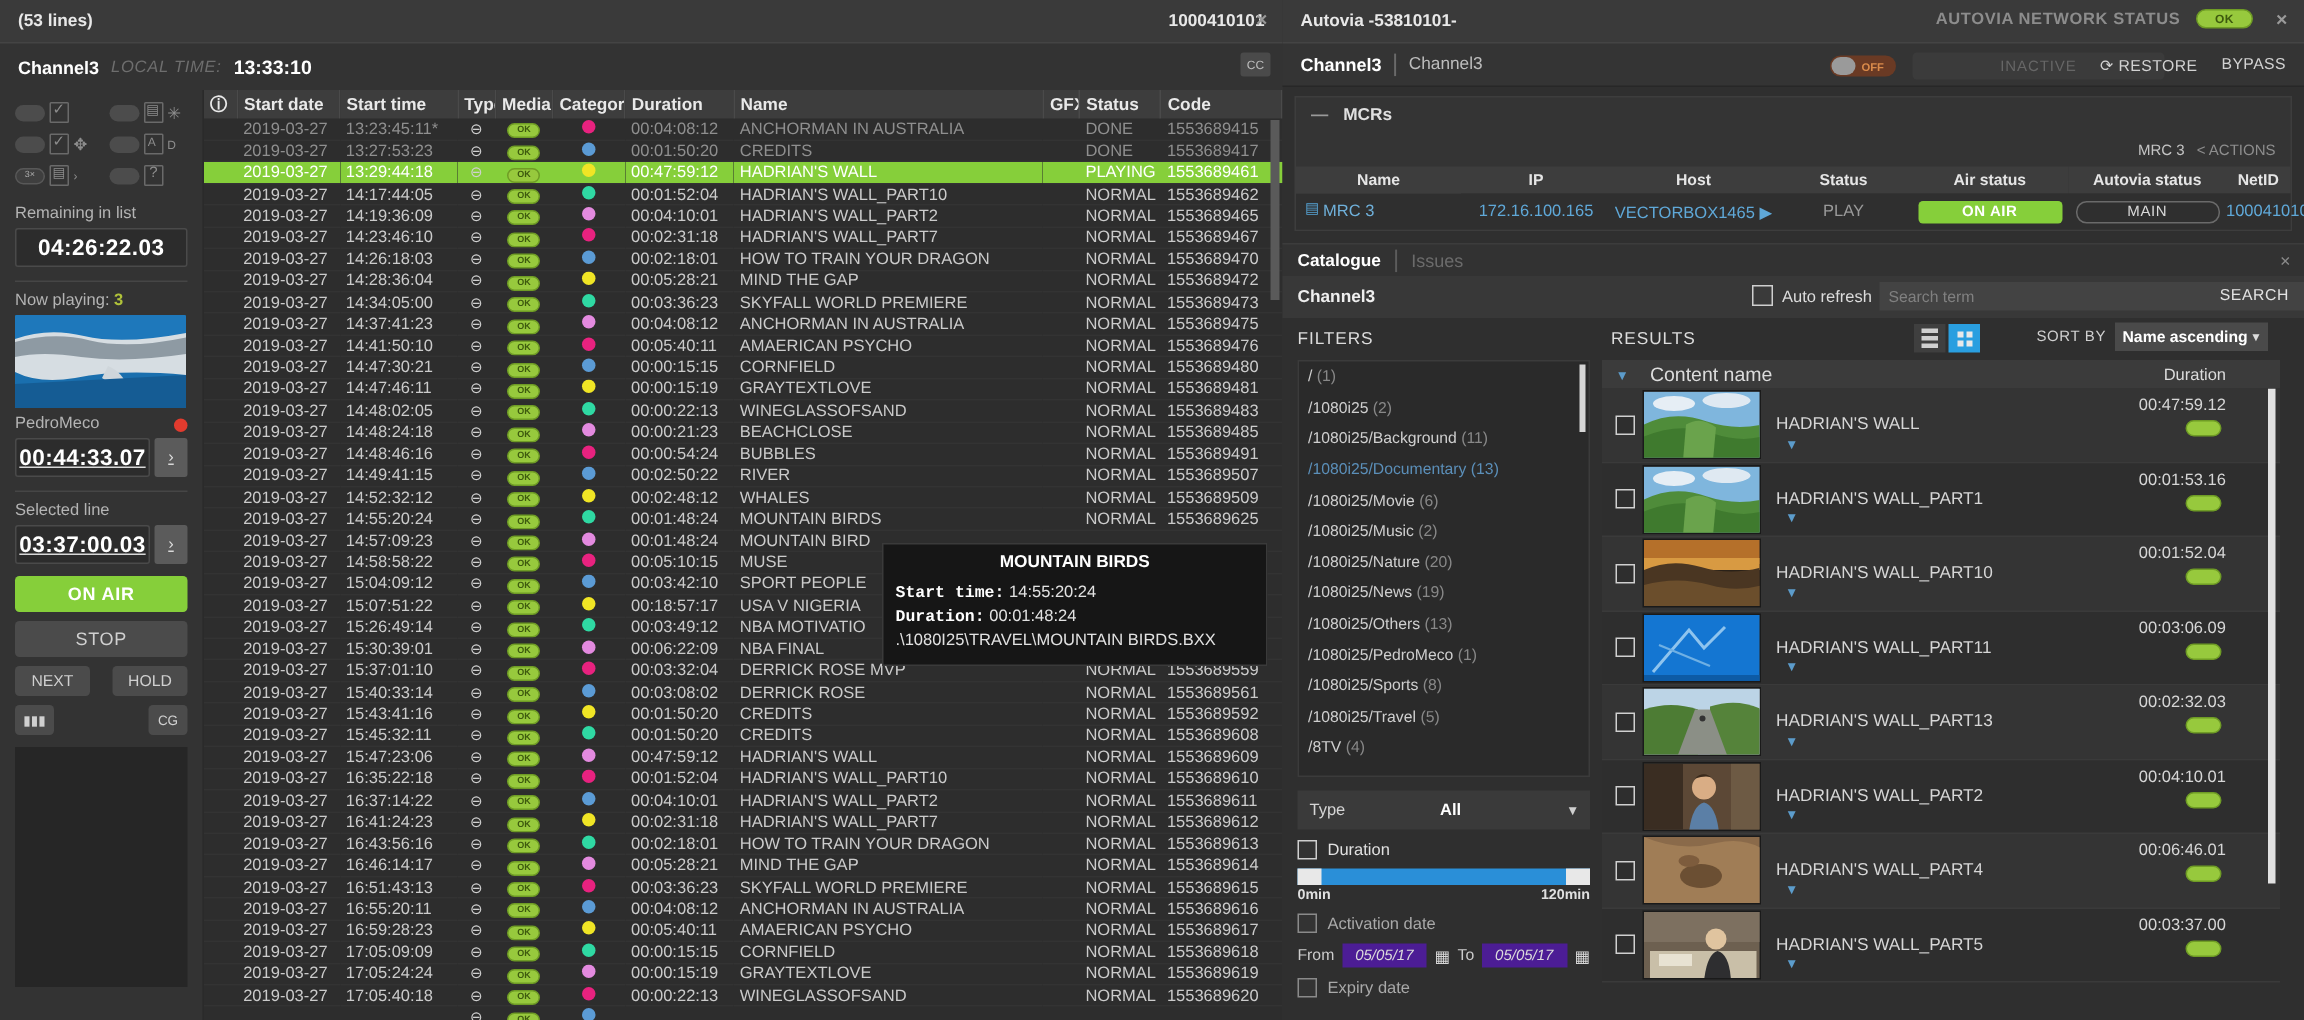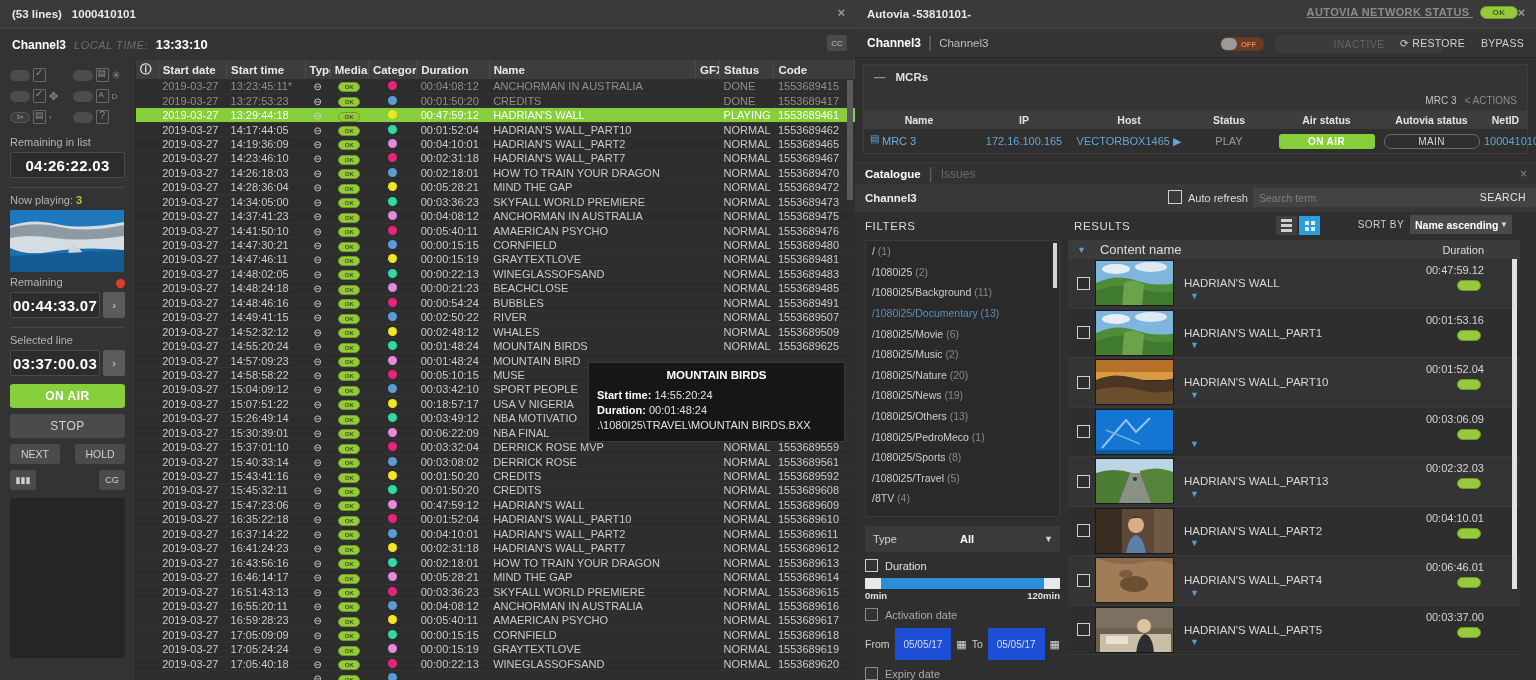--- a/index.html
+++ b/index.html
@@ -12,20 +12,21 @@
   }
   .app { position: relative; width: 1536px; height: 680px; display: flex; }
 
   
   .left { width: 855px; height: 680px; background: #3a3a3a; position: relative; }
 
   .left-titlebar {
     height: 28px; background: #3a3a3a; display: flex; align-items: center;
     padding: 0 12px; font-size: 11.5px; font-weight: bold; color: #e8e8e8;
     position: relative;
+    justify-content: space-between;
   }
   .left-titlebar .lines { margin-right: 10px; }
   .tb-close { position: absolute; right: 10px; top: 5px; color: #9a9a9a; font-size: 13px; cursor: pointer; }
 
   .chan-bar {
     height: 32px; background: #333333; border-top: 1px solid #444;
     display: flex; align-items: center; padding: 0 12px; position: relative;
   }
   .chan-bar .cname { font-size: 12px; font-weight: bold; color: #ffffff; margin-right: 8px; }
   .chan-bar .ltlabel { font-size: 11px; color: #6e6e6e; letter-spacing: .5px; margin-right: 8px; font-style: italic; }
@@ -52,21 +53,21 @@
   .plus4 { font-size: 11px; color:#8d8d8d; }
   .mini { font-size:8px; color:#8d8d8d; }
 
   .slabel { font-size: 11px; color: #b4b4b4; margin: 4px 0 4px 0; }
   .slabel b { color: #b0c23a; }
   .tcbox {
     background: #2c2c2c; border: 1px solid #4a4a4a; border-radius: 2px;
     height: 26px; display: flex; align-items: center; justify-content: center;
     font-size: 15px; font-weight: bold; color: #fff; letter-spacing: .3px;
   }
-  .tcrow { display:flex; gap:3px; }
+  .tcrow { display:flex; gap:3px;text-decoration:underline; }
   .tcrow .tcbox { flex:1; }
   .arrbtn {
     width: 22px; height: 26px; background: #5b5b5b; border-radius: 2px;
     display:flex; align-items:center; justify-content:center; font-size:11px; color:#ddd; cursor:pointer;
   }
   .divider { height:1px; background:#464646; margin:9px 0 6px; }
   .thumb-np { width: 114px; height: 62px; border-radius:1px; overflow:hidden; position:relative; background:#1d5a8f;}
   .rec-dot { width:9px; height:9px; border-radius:50%; background:#e23b2e; display:inline-block; float:right; margin-top:3px;}
   .btn-onair {
     margin-top: 8px; height: 24px; background: #86cf3a; border-radius:3px;
@@ -121,30 +122,30 @@
   .col-stt{ width: 54px; }
   .col-cd { width: 80px; }
 
   
   .tooltip {
     position: absolute; left: 588px; top: 362px; width: 257px;
     background: #161616; border: 1px solid #3a3a3a; padding: 6px 8px 8px 8px; z-index: 50;
   }
   .tooltip .tt-title { text-align:center; font-size:11.5px; font-weight:bold; color:#ffffff; margin-bottom:7px; }
   .tooltip .tt-row { font-size:11px; color:#e2e2e2; line-height:15px; }
-  .tooltip .tt-row b { color:#ffffff; }
+  .tooltip .tt-row b { color:#ffffff;font-family:Liberation Mono, monospace; }
 
   
   .right { width: 681px; height: 680px; background: #2f2f2f; display:flex; flex-direction:column; }
   .rt-title {
     height: 28px; background: #3a3a3a; display:flex; align-items:center; padding:0 12px;
     font-size: 11.5px; font-weight:bold; color:#e8e8e8; position:relative;
   }
   .rt-title .netstat {
-    position:absolute; right: 18px; top:6px; font-size:11px; color:#8c8c8c; letter-spacing:.4px;text-decoration:underline;
+    position:absolute; right: 34px; top:6px; font-size:11px; color:#8c8c8c; letter-spacing:.4px;
   }
   .badge-ok {
     display:inline-block; margin-left:7px; width:38px; height:13px; border-radius:7px;
     background:#97c93d; border:1px solid #6f9c25; color:#3d5a0e; font-size:8px; font-weight:bold;
     text-align:center; line-height:12px; vertical-align:1px;
   }
   .rt-title .xc { position:absolute; right:11px; top:5px; color:#9a9a9a; font-size:13px; cursor:pointer;}
 
   .rt-chan {
     height: 30px; background:#343434; border-top:1px solid #444; border-bottom:1px solid #272727;
@@ -230,21 +231,21 @@
   .f-chk-row { display:flex; align-items:center; gap:7px; margin-top:7px;}
   .f-chk { width:13px; height:13px; border:1.5px solid #cfcfcf; background:#333; cursor:pointer;}
   .f-chk.dim { border-color:#8a8a8a;}
   .f-chk-lab { font-size:11px; color:#e0e0e0;}
   .f-chk-lab.dim { color:#a9a9a9;}
   .slider { margin-top:6px; height:11px; background:#2a8fd8; position:relative; }
   .slider .h { position:absolute; top:0; width:16px; height:11px; background:#e8e8e8; }
   .slider .h.l { left:0; } .slider .h.r { right:0; }
   .slider-labels { display:flex; justify-content:space-between; font-size:9.5px; font-weight:bold; color:#e0e0e0; margin-top:1px;}
   .daterow { display:flex; align-items:center; gap:5px; margin-top:7px; font-size:10.5px; color:#ccc;}
-  .dfield { background:#1d4ed8; height:32px; width:62px; display:flex; align-items:center; justify-content:center; font-size:10px; color:#dcdcdc;}
+  .dfield { background:#4c1d95; height:16px; width:62px; display:flex; align-items:center; justify-content:center; font-size:10px; color:#dcdcdc;font-style:italic;}
   .calico { font-size:11px; color:#d7d7d7; cursor:pointer;}
 
   .results { flex:1; display:flex; flex-direction:column; min-width:0; padding-right:16px;}
   .res-h { height:28px; display:flex; align-items:center; position:relative; padding-left:6px;}
   .res-h .rl { font-size:11.5px; color:#dcdcdc; letter-spacing:.6px;}
   .vtoggle { position:absolute; left:208px; top:4px; display:flex; gap:2px;}
   .vbtn { width:21px; height:19px; background:#3f3f3f; display:flex; align-items:center; justify-content:center; cursor:pointer;}
   .vbtn.on { background:#2a9fe0; }
   .vbtn .g { display:grid; grid-template-columns:4px 4px; grid-template-rows:4px 4px; gap:2px;}
   .vbtn .g i { background:#e9e9e9; display:block;}
@@ -340,21 +341,21 @@
             <rect width="114" height="62" fill="#1a6fae"></rect>
             <rect y="0" width="114" height="22" fill="#1e78bb"></rect>
             <path d="M0 16 Q22 8 46 14 Q72 20 114 12 L114 40 Q70 36 40 42 Q16 46 0 38 Z" fill="#d6dde2"></path>
             <path d="M0 18 Q26 11 50 17 Q76 23 114 15 L114 26 Q74 32 44 28 Q18 24 0 28 Z" fill="#8e9aa3"></path>
             <path d="M62 34 Q72 38 76 50 Q66 48 58 42 Z" fill="#cfd6db"></path>
             <path d="M0 46 L114 40 L114 62 L0 62 Z" fill="#155c94"></path>
           </svg>
         </div>
 
         <div class="slabel">
-          <span>Remaining</span>
+          <span>PedroMeco</span>
           <span class="rec-dot"></span>
         </div>
         <div class="tcrow">
           <div class="tcbox">00:44:33.07</div>
           <div class="arrbtn">›</div>
         </div>
 
         <div class="divider"></div>
 
         <div class="slabel">Selected line</div>
@@ -1177,20 +1178,21 @@
                 <span class="rdur">00:01:52.04</span>
               </div>
               <div class="res-row">
                 <span class="rchk"></span>
                 <span class="rthumb"><svg width="79" height="46" viewBox="0 0 79 46">
                     <rect width="79" height="46" fill="#1476d2"></rect>
                     <path d="M6 38 L30 10 L40 22 L54 8" stroke="#8fc4ee" stroke-width="2" fill="none"></path>
                     <path d="M10 20 L44 34" stroke="#6fb0e4" stroke-width="1.5" fill="none"></path>
                     <rect y="40" width="79" height="6" fill="#0d5ba6"></rect>
                   </svg></span>
+                <span class="rname">HADRIAN'S WALL_PART11</span>
                 <span class="rchev">▼</span>
                 <span class="rdot"></span>
                 <span class="rdur">00:03:06.09</span>
               </div>
               <div class="res-row">
                 <span class="rchk"></span>
                 <span class="rthumb"><svg width="79" height="46" viewBox="0 0 79 46">
                     <rect width="79" height="46" fill="#cfe0ec"></rect>
                     <rect width="79" height="14" fill="#bcd4e6"></rect>
                     <path d="M0 14 Q18 8 36 14 L36 46 L0 46 Z" fill="#4d7c34"></path>

